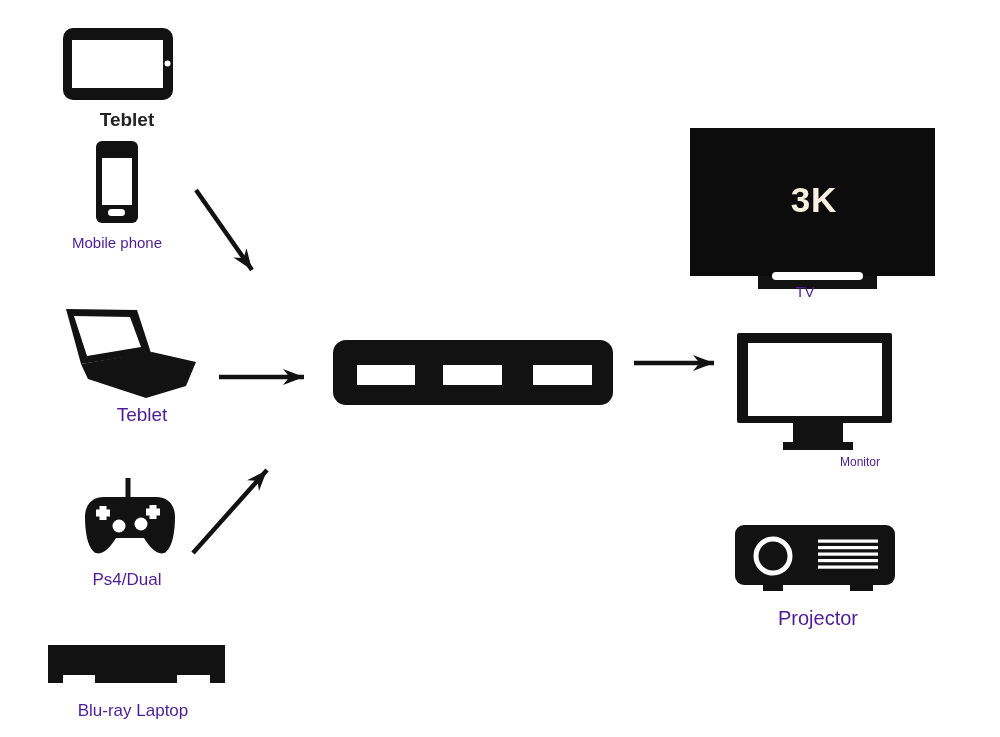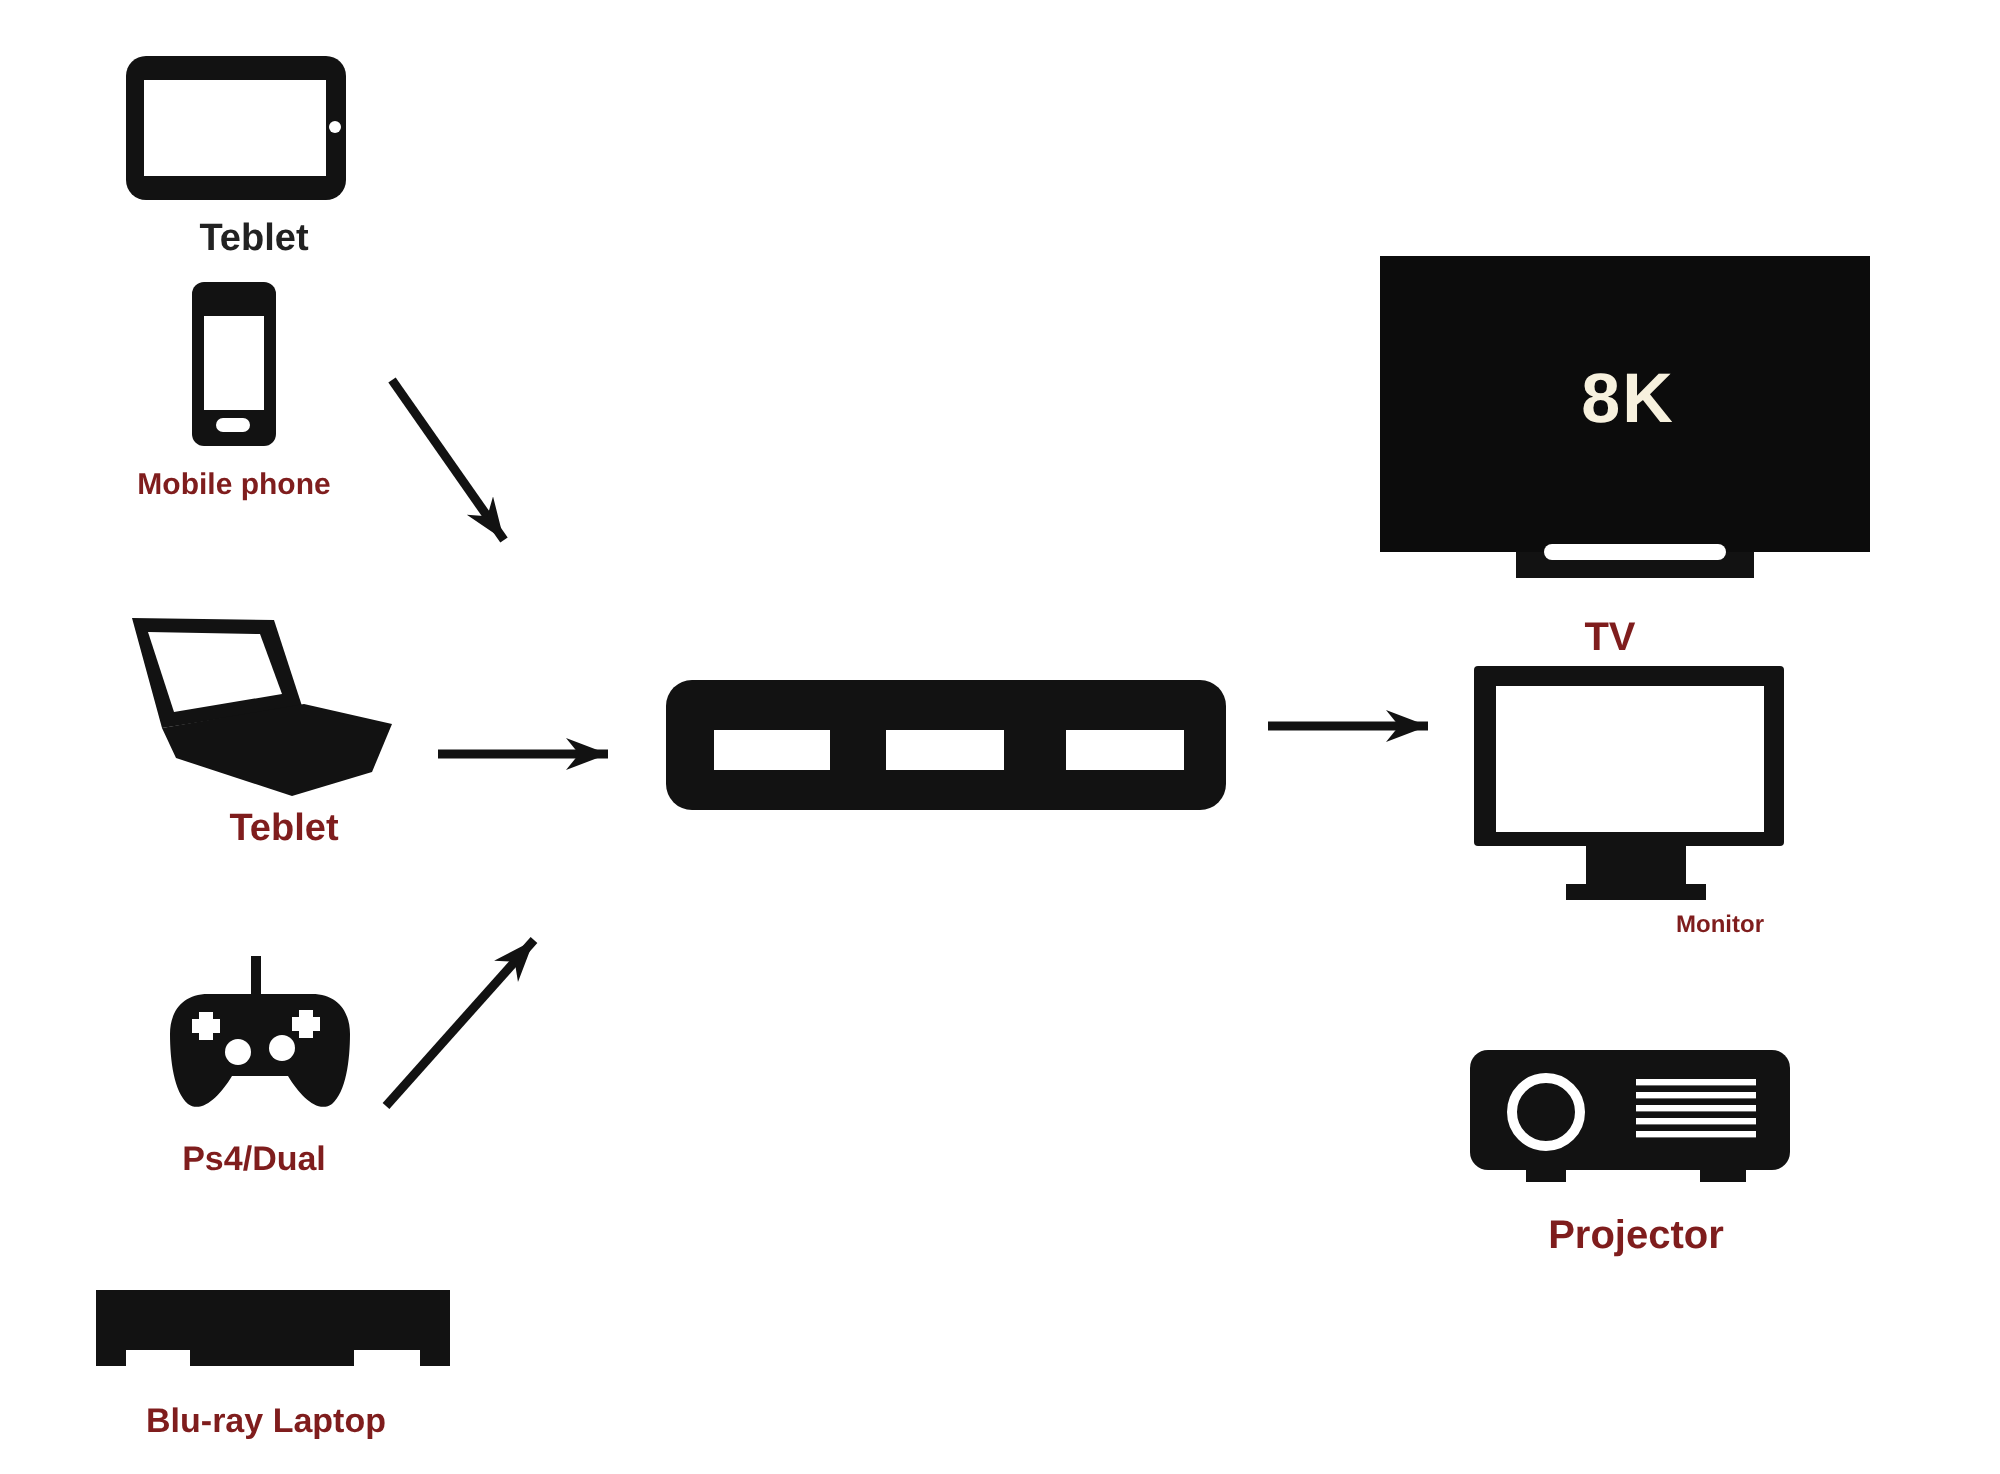--- a/index.html
+++ b/index.html
@@ -7,22 +7,22 @@
     position:relative;
     width:1000px;height:737px;
     background:#ffffff;
     font-family:"Liberation Sans",sans-serif;
     overflow:hidden;
   }
   .icon{position:absolute;display:block;}
   .lbl{
     position:absolute;
     transform:translateX(-50%);
-    font-weight:700;
-    color:#7f1d1d;
+    font-weight:400;
+    color:#4c1d95;
     white-space:nowrap;
     line-height:1.1;
   }
   .lbl-light{font-weight:600;color:#222;}
   .tv-screen-text{
     position:absolute;
     transform:translateX(-50%);
     font-weight:700;
     color:#f7f1de;
     letter-spacing:1px;
@@ -77,22 +77,22 @@
     <rect x="24" y="25" width="58" height="20" fill="#ffffff"></rect>
     <rect x="110" y="25" width="59" height="20" fill="#ffffff"></rect>
     <rect x="200" y="25" width="59" height="20" fill="#ffffff"></rect>
   </svg>
 
   <svg class="icon" style="left:690px;top:128px" width="245" height="161" viewBox="0 0 245 161">
     <rect x="0" y="0" width="245" height="148" fill="#0c0c0c"></rect>
     <rect x="68" y="148" width="119" height="13" fill="#121212"></rect>
     <rect x="82" y="144" width="91" height="8" rx="4" fill="#ffffff"></rect>
   </svg>
-  <div class="tv-screen-text" style="left:814px;top:180px;font-size:35px">8K</div>
-  <div class="lbl" style="left:805px;top:308px;font-size:20px">TV</div>
+  <div class="tv-screen-text" style="left:814px;top:180px;font-size:35px">3K</div>
+  <div class="lbl" style="left:805px;top:284px;font-size:15px">TV</div>
 
   <svg class="icon" style="left:737px;top:333px" width="156" height="118" viewBox="0 0 156 118">
     <rect x="0" y="0" width="155" height="90" rx="2" fill="#121212"></rect>
     <rect x="11" y="10" width="134" height="73" fill="#ffffff"></rect>
     <rect x="56" y="90" width="50" height="21" fill="#121212"></rect>
     <rect x="46" y="109" width="70" height="8" fill="#121212"></rect>
   </svg>
   <div class="lbl" style="left:860px;top:456px;font-size:12px">Monitor</div>
 
   <svg class="icon" style="left:735px;top:525px" width="160" height="67" viewBox="0 0 160 67">

